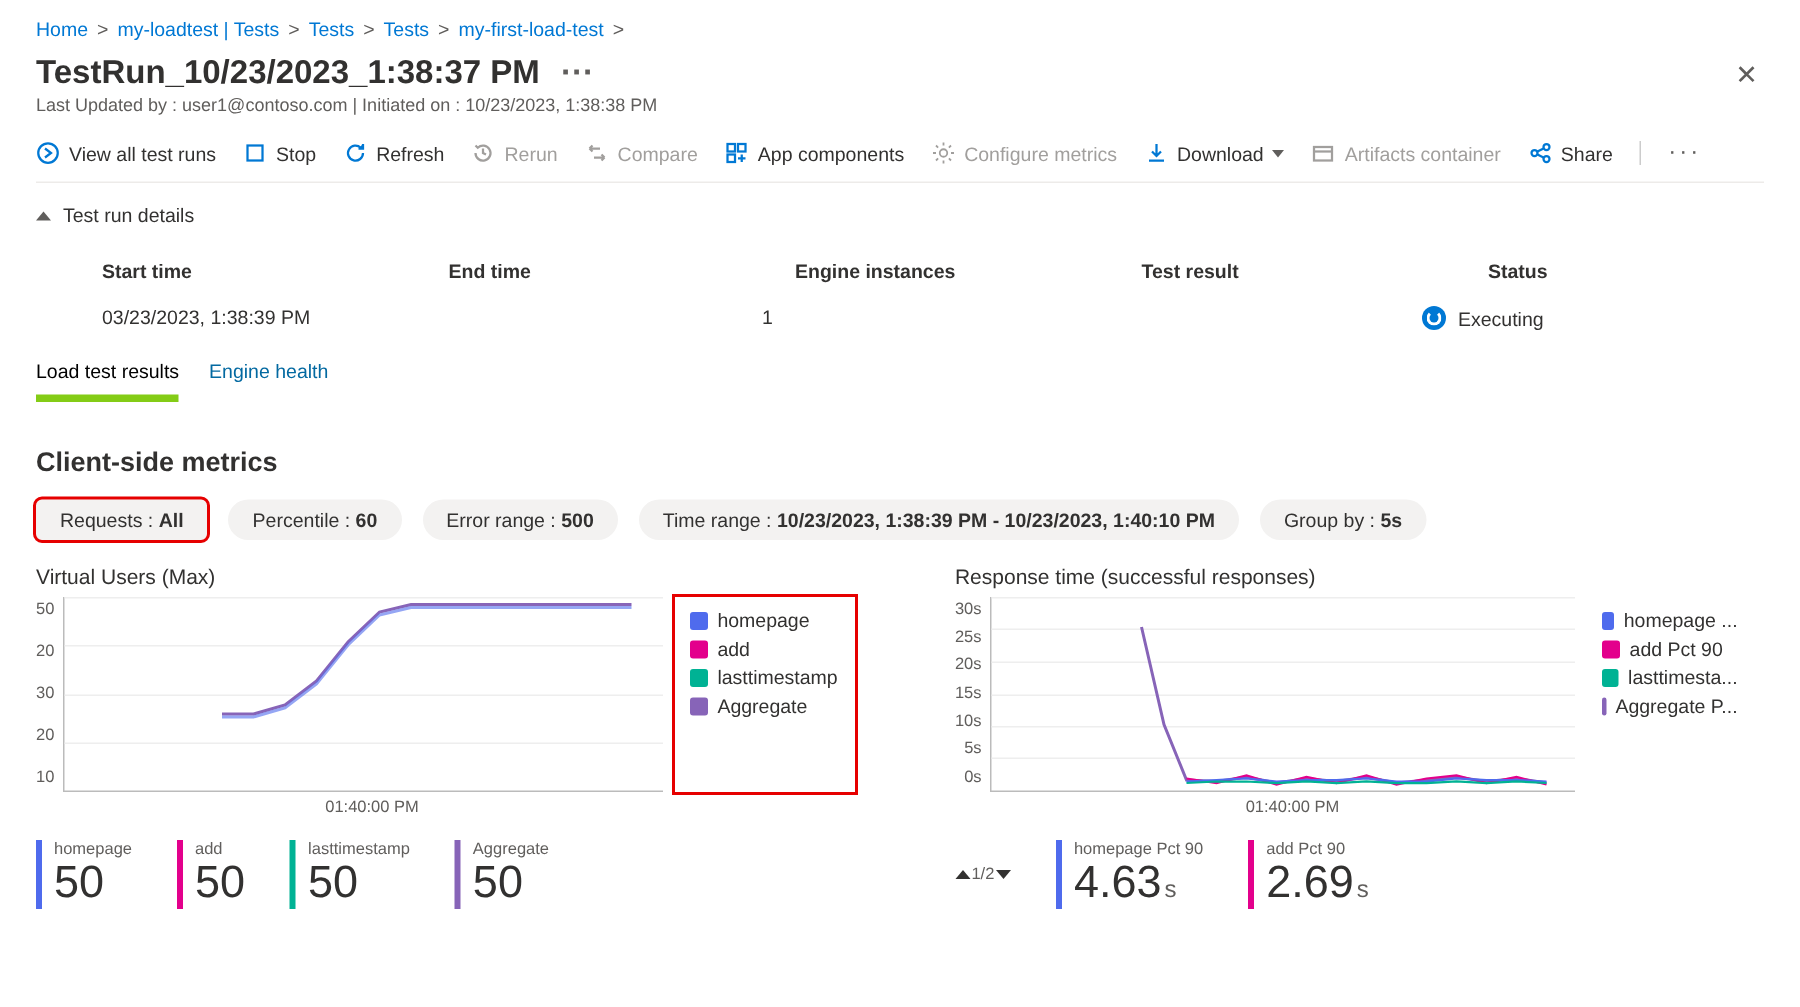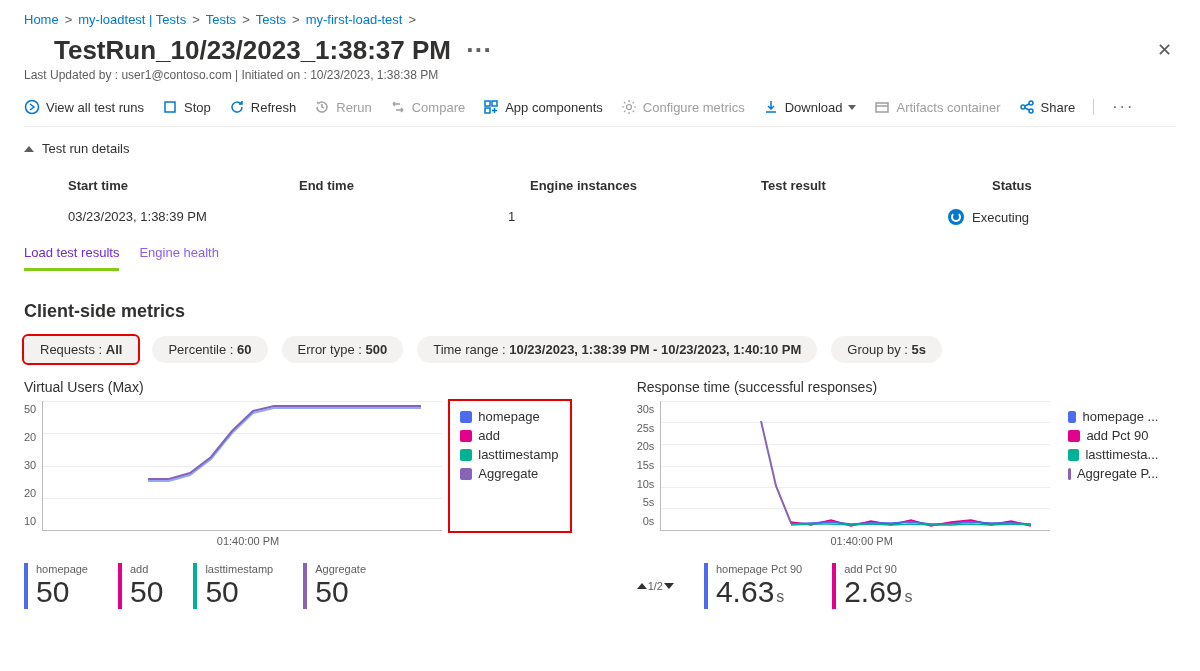--- a/index.html
+++ b/index.html
@@ -6,21 +6,21 @@
     body { font-family: 'Segoe UI', Tahoma, sans-serif; font-size: 13px; color: #323130; background: #fff; width: 1200px; }
     .container { padding: 12px 24px; }
 
     
     .breadcrumb { display: flex; align-items: center; gap: 6px; color: #0078d4; font-size: 13px; margin-bottom: 8px; flex-wrap: wrap; }
     .breadcrumb a { color: #0078d4; text-decoration: none; cursor: pointer; }
     .breadcrumb .sep { color: #605e5c; }
 
     
     .header-row { display: flex; align-items: flex-start; justify-content: space-between; }
-    .title-block h1 { font-size: 26px; font-weight: 600; margin-left: 30px; }
+    .title-block h1 { font-size: 22px; font-weight: 600; }
     .title-block .ellipsis { margin-left: 8px; color: #605e5c; }
     .subtitle { color: #605e5c; font-size: 12px; margin-top: 2px; }
     .close-btn { font-size: 18px; color: #605e5c; cursor: pointer; padding: 4px; }
 
     
     .command-bar { display: flex; align-items: center; gap: 18px; padding: 10px 0; border-bottom: 1px solid #edebe9; margin-top: 6px; flex-wrap: wrap;}
     .cmd-item { display: flex; align-items: center; gap: 6px; color: #323130; cursor: pointer; }
     .cmd-item .icon { width: 16px; height: 16px; color: #0078d4; display:inline-flex; align-items:center; justify-content:center;}
     .cmd-item.disabled { color: #a19f9d; }
     .cmd-item.disabled .icon { color: #a19f9d; }
@@ -36,22 +36,22 @@
     .col-start { width: 220px; }
     .col-end { width: 220px; }
     .col-engine { width: 220px; }
     .col-result { width: 220px; }
     .col-status { flex:1; display:flex; align-items:center; gap:8px;}
     .exec-icon { width:16px; height:16px; background:#0078d4; border-radius:50%; position:relative; }
     .exec-icon::after{content:'';position:absolute;inset:3px;border:2px solid #fff;border-radius:50%;border-top-color:transparent;}
 
     
     .tabs { display:flex; gap:20px; border-bottom: none; margin-top: 4px;}
-    .tab { padding: 8px 0; cursor:pointer; color:#8b5cf6; }
-    .tab.active { color:#6d28d9; border-bottom: 3px solid #84cc16; font-weight:400;}
+    .tab { padding: 8px 0; cursor:pointer; color:#0369a1; }
+    .tab.active { color:#000000; border-bottom: 5px solid #84cc16; font-weight:400;}
 
     
     .section-heading { font-size: 18px; font-weight:600; margin-top: 30px; margin-bottom: 14px; }
 
     
     .filters-row { display:flex; gap:14px; flex-wrap:wrap; margin-bottom: 16px;}
     .pill { background:#f3f2f1; border-radius: 16px; padding: 6px 16px; font-size:13px; cursor:pointer; }
     .pill b { font-weight:600; }
     .pill.hl { outline: 2px solid #e60000; border-radius:4px; }
     .hl-border{outline:2px solid #e60000;}
@@ -239,21 +239,21 @@
   <h2 class="section-heading">Client-side metrics</h2>
 
   <div class="filters-row">
     <div class="pill hl">
       <span>Requests :</span> <b>All</b>
     </div>
     <div class="pill">
       <span>Percentile :</span> <b>60</b>
     </div>
     <div class="pill">
-      <span>Error type :</span> <b>500</b>
+      <span>Error range :</span> <b>500</b>
     </div>
     <div class="pill">
       <span>Time range :</span> <b>10/23/2023, 1:38:39 PM - 10/23/2023, 1:40:10 PM</b>
     </div>
     <div class="pill">
       <span>Group by :</span> <b>5s</b>
     </div>
   </div>
 
   <div class="charts-row">

